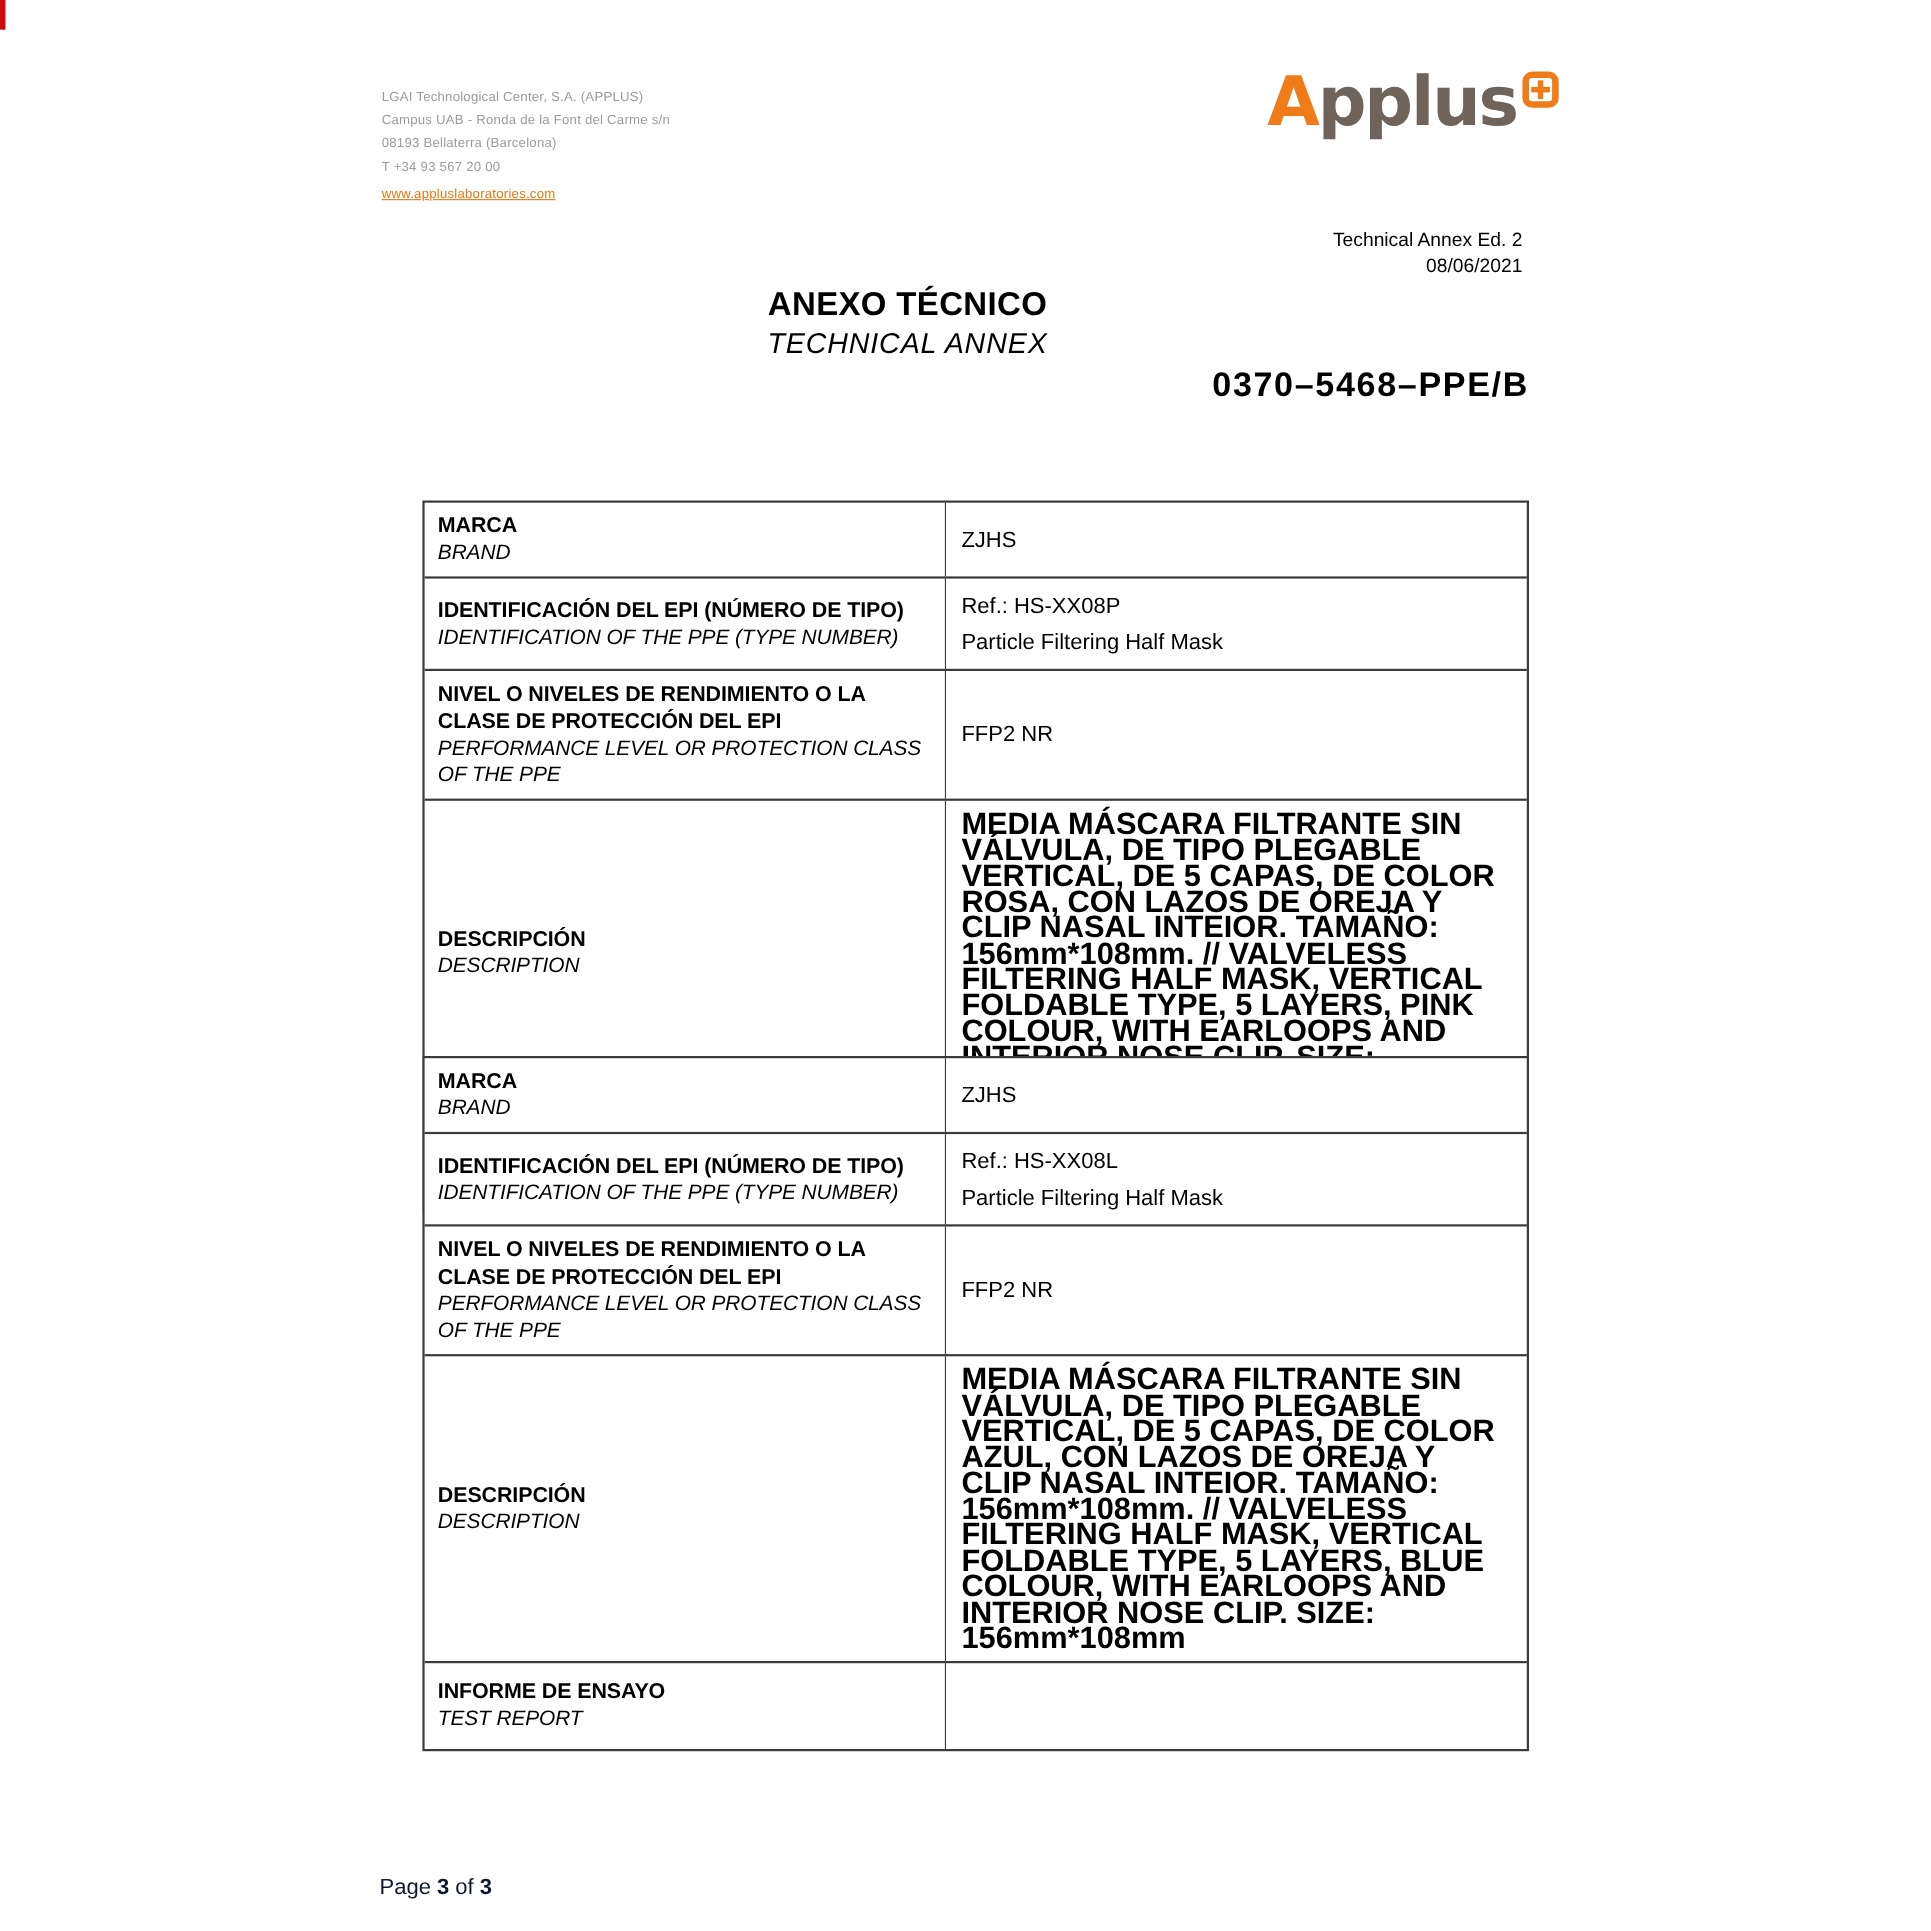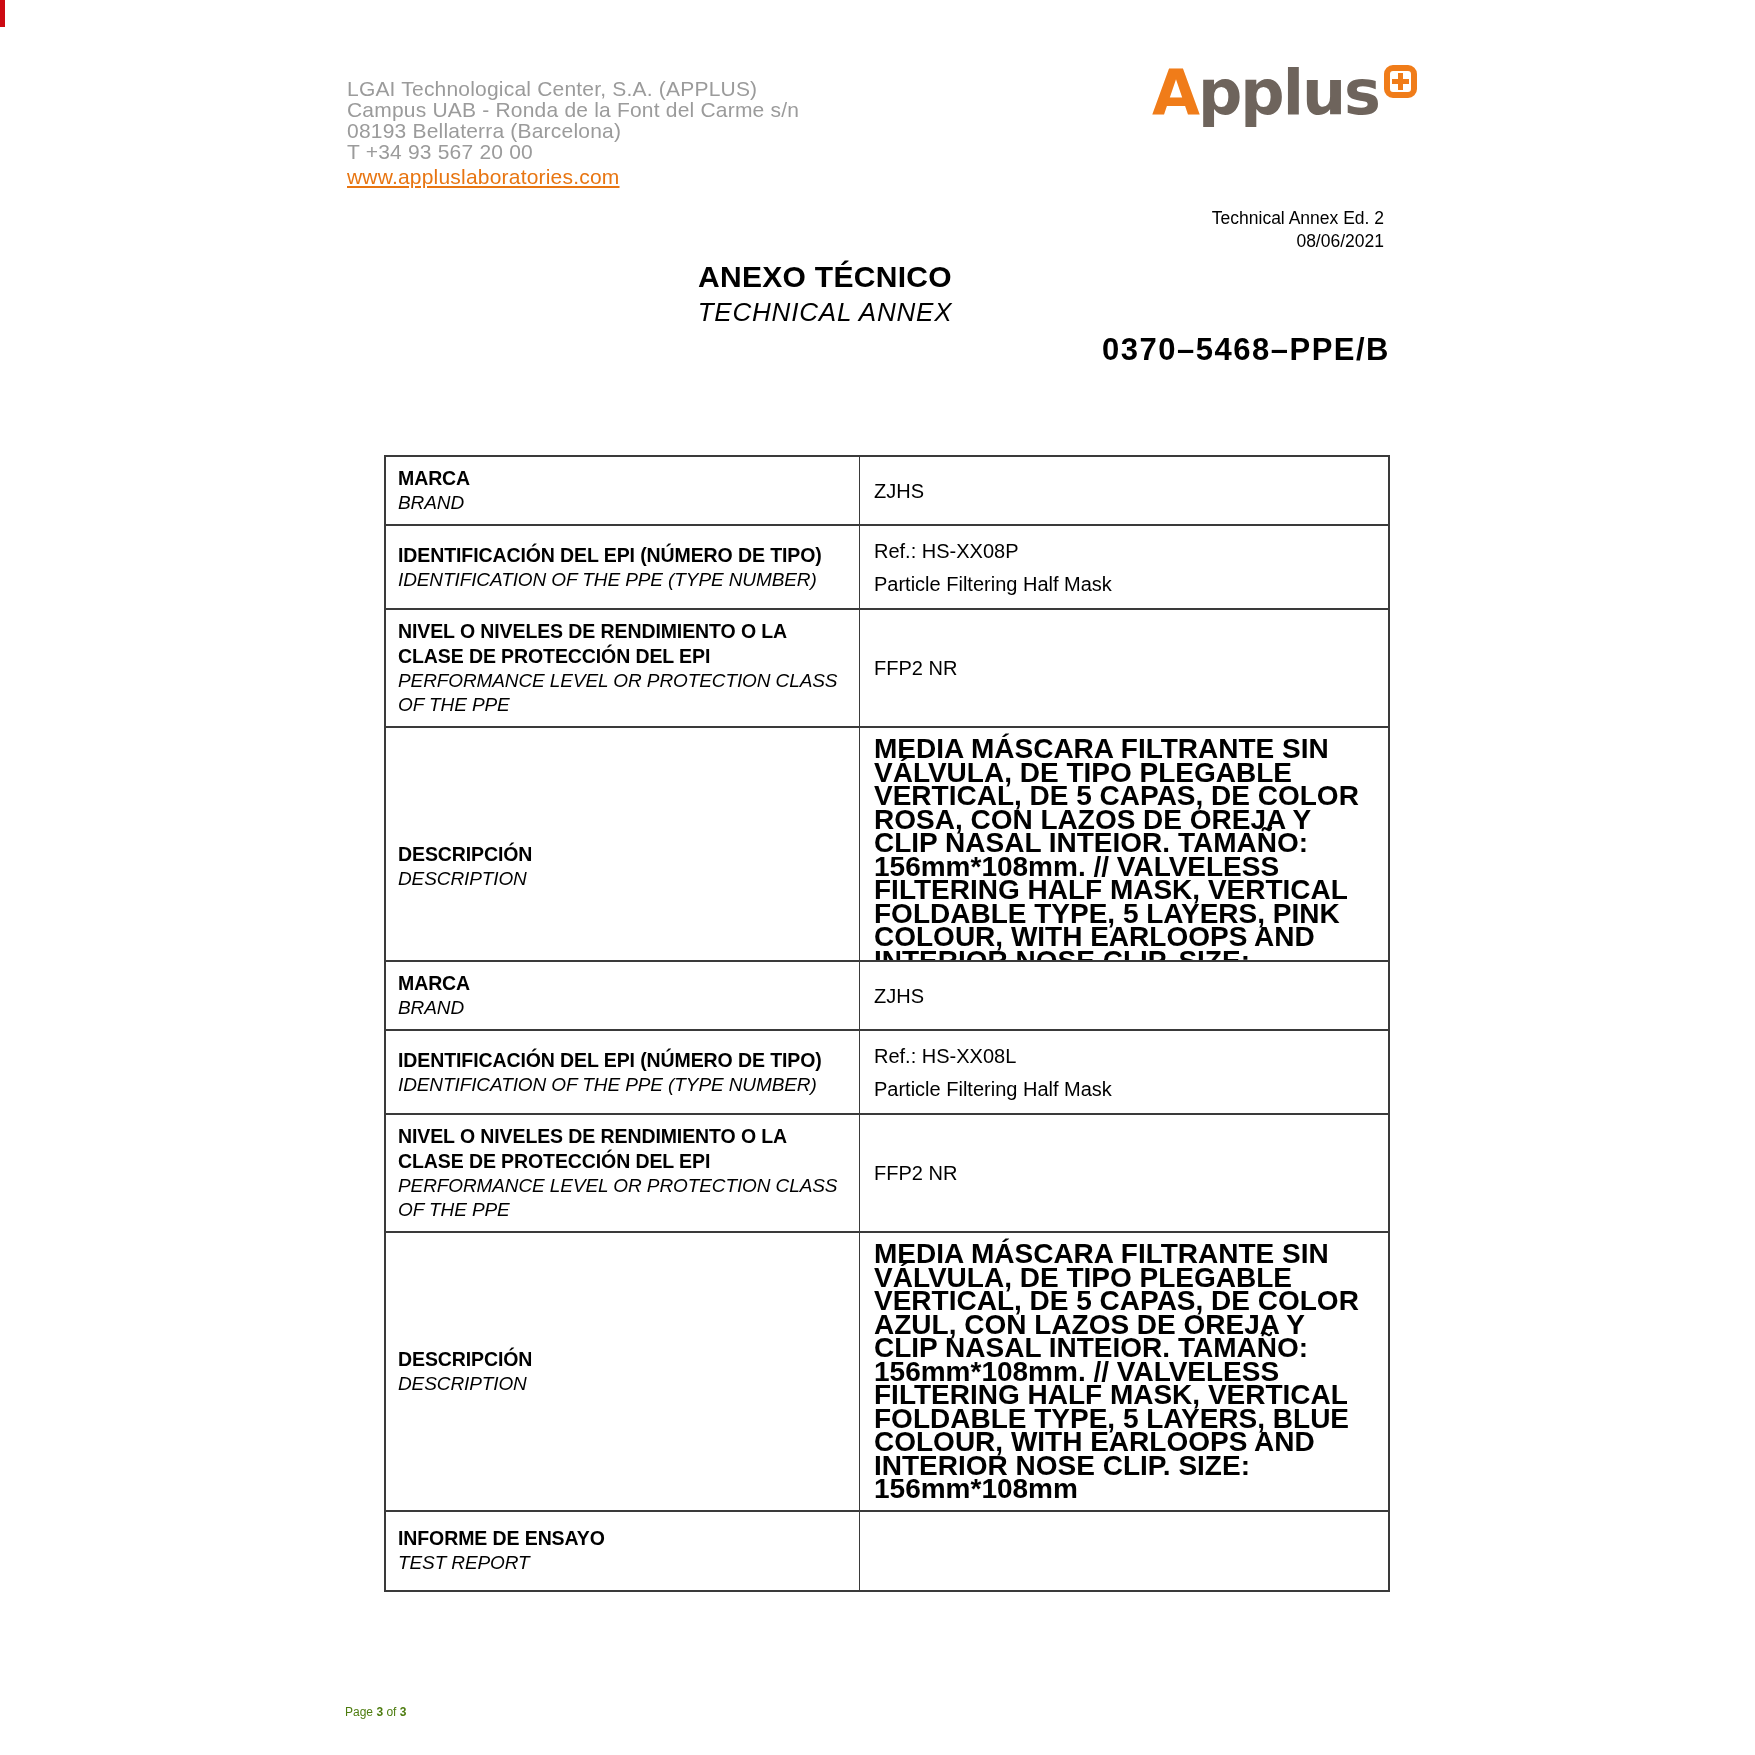--- a/index.html
+++ b/index.html
@@ -14,21 +14,21 @@
     position:relative;
     width:1755px;height:1755px;
     background:#ffffff;
     font-family:"Liberation Sans", sans-serif;
     color:#000;
     overflow:hidden;
   }
   .corner-artifact{position:absolute;left:0;top:0;width:5px;height:27px;background:#cc0a12;}
 
   
-  .addr{position:absolute;left:347px;top:78px;font-size:21px;line-height:21px;color:var(--text-gray);letter-spacing:.2px;}
+  .addr{position:absolute;left:347px;top:78px;font-size:12px;line-height:21px;color:var(--text-gray);letter-spacing:.2px;}
   .addr .site{display:inline-block;margin-top:4px;color:var(--accent-orange);text-decoration:underline;cursor:pointer;}
 
   
   .logo{position:absolute;top:62px;right:338px;white-space:nowrap;
         font-family:"DejaVu Sans", sans-serif;font-weight:700;font-size:62px;line-height:62px;letter-spacing:-2px;}
   .logo .a{color:var(--logo-orange);}
   .logo .rest{color:var(--logo-gray);text-align:right;}
   .logo-badge{position:relative;display:inline-block;width:21px;height:21px;border:6px solid var(--logo-orange);
               border-radius:9px;margin-left:5px;vertical-align:top;margin-top:3px;background:#fff;}
   .logo-badge::before{content:"";position:absolute;left:2px;right:2px;top:50%;height:5px;margin-top:-2.5px;background:var(--logo-orange);}
@@ -56,21 +56,21 @@
   .r-desc{min-height:136px;} .r-report{min-height:78px;}
   .lbl-es{font-weight:700;font-size:19.5px;line-height:25px;letter-spacing:-.1px;}
   .lbl-en{font-style:italic;font-size:19px;line-height:24px;letter-spacing:-.1px;}
   .val{font-size:20px;line-height:24px;}
   .val + .val{margin-top:9px;}
   .val:empty{display:none;}
   .val-desc{font-size:28px;line-height:23.5px;font-weight:bold;}
   .val-report{font-size:20px;line-height:25px;}
 
   
-  .footer{position:absolute;left:345px;top:1705px;font-size:12px;color:#4d7c0f;}
+  .footer{position:absolute;left:345px;top:1705px;font-size:20px;color:#0f172a;}
   .footer b{font-weight:700;}
 </style>
 </head>
 <body>
 
 <div class="page">
 
   <div class="corner-artifact"></div>
 
   <div class="addr">

